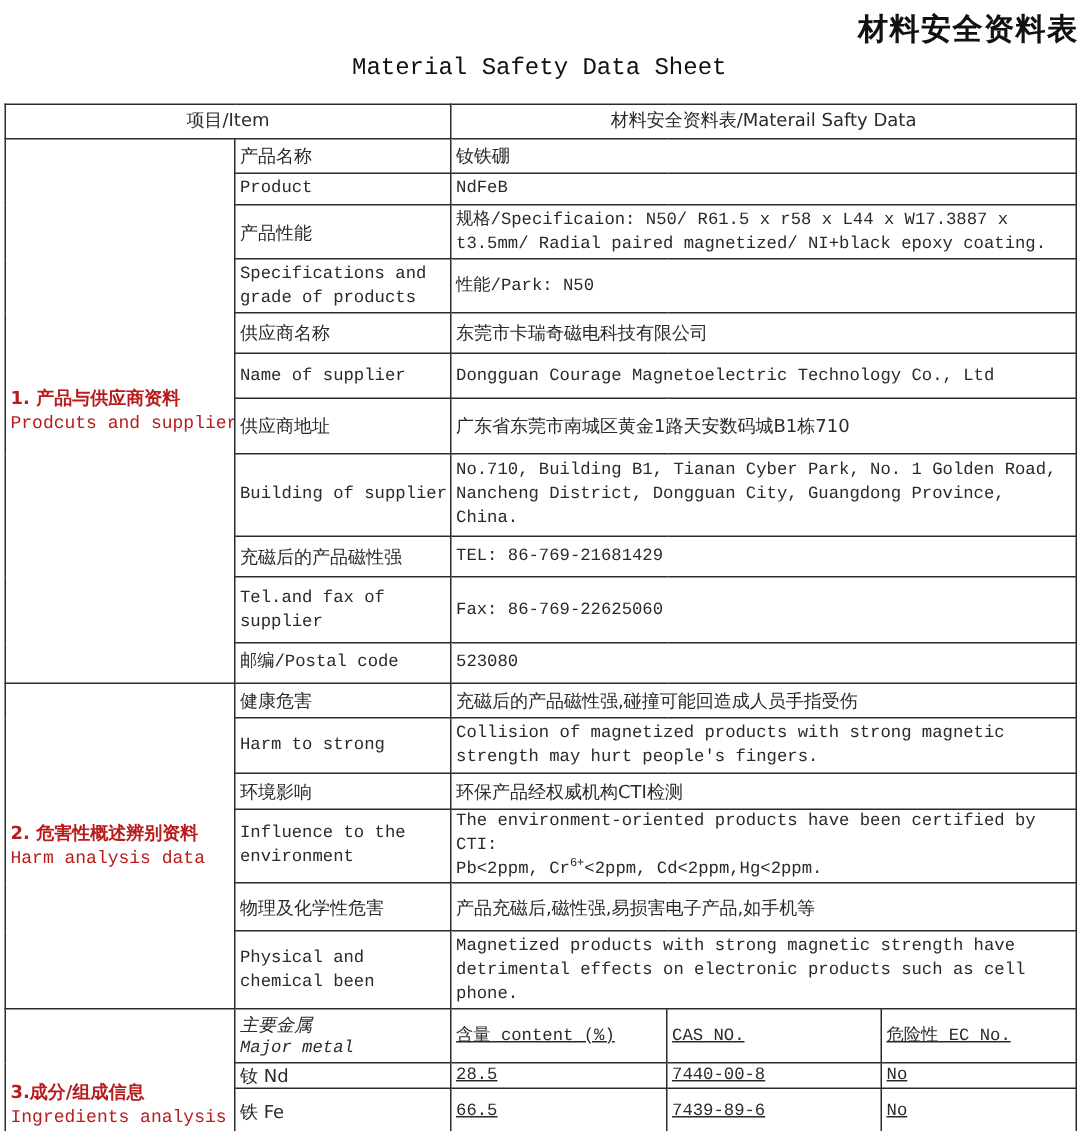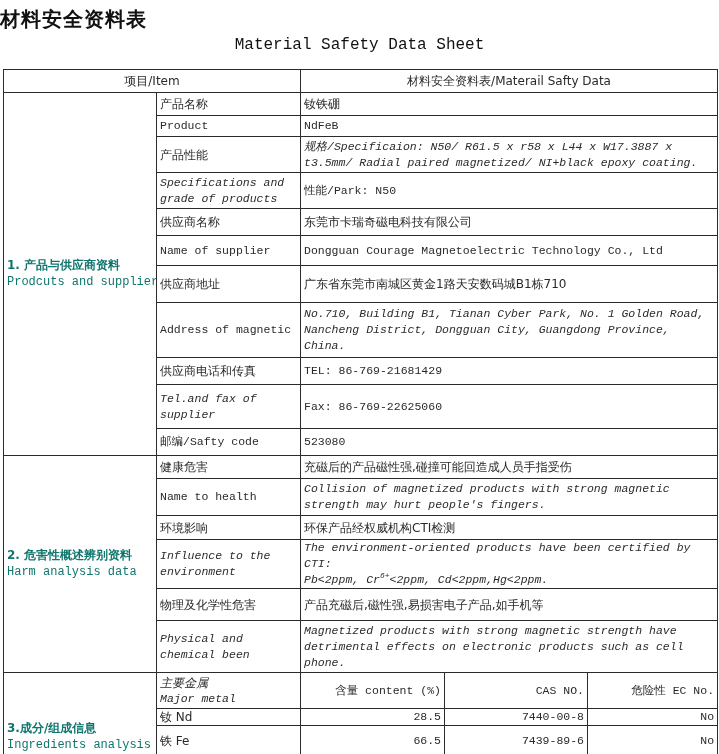--- a/index.html
+++ b/index.html
@@ -2,45 +2,45 @@
 <html><head>
 <meta charset="utf-8">
 <style>
   html, body { margin: 0; padding: 0; background: #ffffff; }
   body {
     width: 719px; height: 754px; overflow: hidden; position: relative;
     font-family: "DejaVu Serif", "Liberation Serif", serif;
     color: #1a1a1a;
   }
   .title-cn {
-    position: absolute; left: 0; top: 6px; width: 719px; text-align: left;
+    position: absolute; left: 0; top: 6px; width: 719px; text-align: right;
     font-family: "DejaVu Sans", sans-serif; font-weight: bold;
     font-size: 20px; letter-spacing: 1px; color: #111;
   }
   .title-en {
     position: absolute; left: 0; top: 36px; width: 719px; text-align: center;
     font-family: "Liberation Mono", "DejaVu Sans Mono", monospace;
     font-size: 16px; color: #111;
   }
   table.msds {
     position: absolute; left: 3px; top: 69px; width: 714px;
     border-collapse: collapse; table-layout: fixed;
     font-family: "Liberation Mono", "DejaVu Sans Mono", monospace;
     font-size: 11.5px; line-height: 16px; color: #2a2a2a;
   }
   table.msds td {
     border: 1.5px solid #2b2b2b; padding: 0 3px; vertical-align: middle;
     overflow: hidden; white-space: nowrap;
   }
-  table.msds td.wrap { white-space: normal; font-style: italic; }
+  table.msds td.wrap { white-space: normal; }
   .cn { font-family: "DejaVu Sans", sans-serif; font-size: 12px; }
   .hdr { text-align: center; }
-  .sec { font-size: 12px; color: #0f766e; white-space: normal; line-height: 17px; padding-left: 1px; }
+  .sec { font-size: 12px; color: #b91c1c; white-space: normal; line-height: 17px; padding-left: 1px; }
   .sec .cnb { font-family: "DejaVu Sans", sans-serif; font-weight: bold; font-size: 12px; }
-  .center { text-align: right; }
+  .center { text-align: left; text-decoration: underline; }
   sup { font-size: 8px; line-height: 0; }
 </style>
 </head>
 <body>
 
 <div class="title-cn">材料安全资料表</div>
 <div class="title-en">Material Safety Data Sheet</div>
 
 <table class="msds">
   <colgroup>
@@ -83,46 +83,46 @@
   </tr>
   <tr style="height:30px">
     <td>Name of supplier</td>
     <td colspan="3">Dongguan Courage Magnetoelectric Technology  Co., Ltd</td>
   </tr>
   <tr style="height:37px">
     <td class="cn">供应商地址</td>
     <td colspan="3" class="cn">广东省东莞市南城区黄金1路天安数码城B1栋710</td>
   </tr>
   <tr style="height:55px">
-    <td>Address of magnetic</td>
+    <td>Building of supplier</td>
     <td colspan="3" class="wrap">No.710, Building B1, Tianan Cyber Park, No. 1 Golden Road, Nancheng District, Dongguan City, Guangdong Province, China.</td>
   </tr>
   <tr style="height:27px">
-    <td class="cn">供应商电话和传真</td>
+    <td class="cn">充磁后的产品磁性强</td>
     <td colspan="3">TEL: 86-769-21681429</td>
   </tr>
   <tr style="height:44px">
     <td class="wrap">Tel.and fax of supplier</td>
     <td colspan="3">Fax: 86-769-22625060</td>
   </tr>
   <tr style="height:27px">
-    <td>邮编/Safty code</td>
+    <td>邮编/Postal code</td>
     <td colspan="3">523080</td>
   </tr>
 
   <tr style="height:23px">
     <td rowspan="6" class="sec" style="vertical-align:middle;">
       <div class="cnb">2. 危害性概述辨别资料</div>
       <div>Harm analysis data</div>
     </td>
     <td class="cn">健康危害</td>
     <td colspan="3" class="cn">充磁后的产品磁性强,碰撞可能回造成人员手指受伤</td>
   </tr>
   <tr style="height:37px">
-    <td>Name to health</td>
+    <td>Harm to strong</td>
     <td colspan="3" class="wrap">Collision of magnetized products with strong magnetic strength may hurt people's fingers.</td>
   </tr>
   <tr style="height:24px">
     <td class="cn">环境影响</td>
     <td colspan="3" class="cn">环保产品经权威机构CTI检测</td>
   </tr>
   <tr style="height:43px">
     <td class="wrap">Influence to the environment</td>
     <td colspan="3" class="wrap">
       <div>The environment-oriented products have been certified by CTI:</div>

